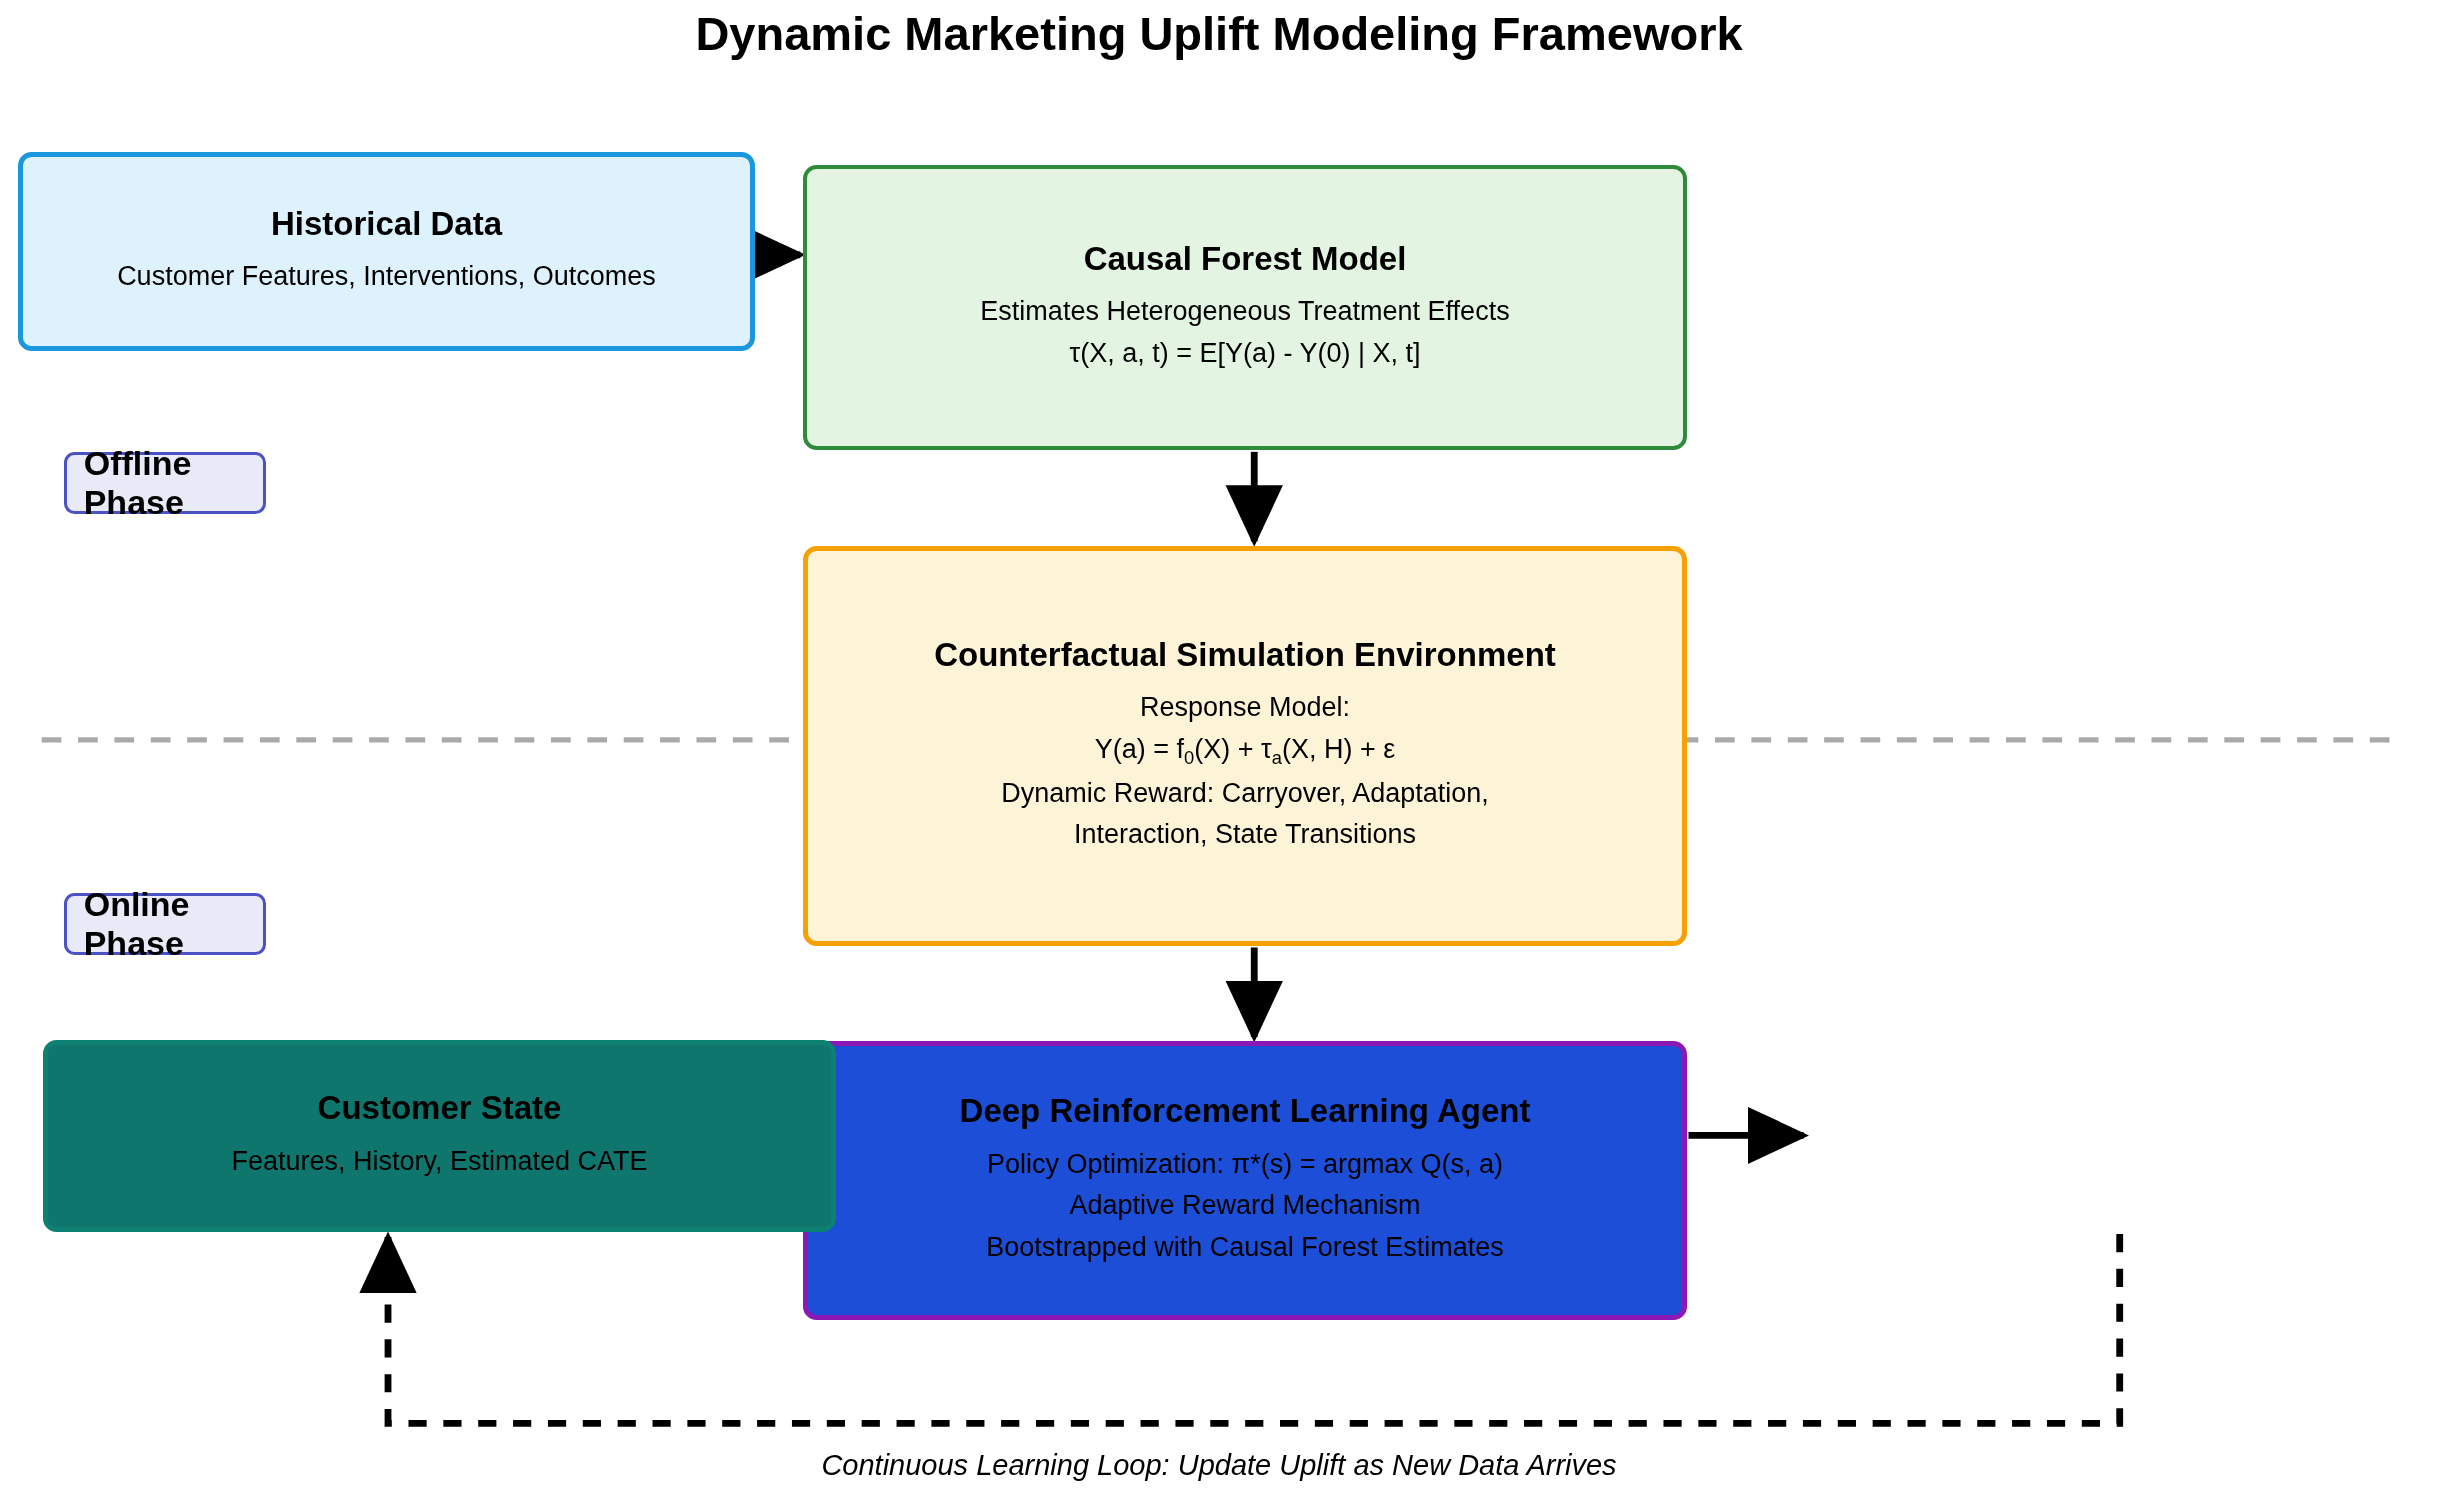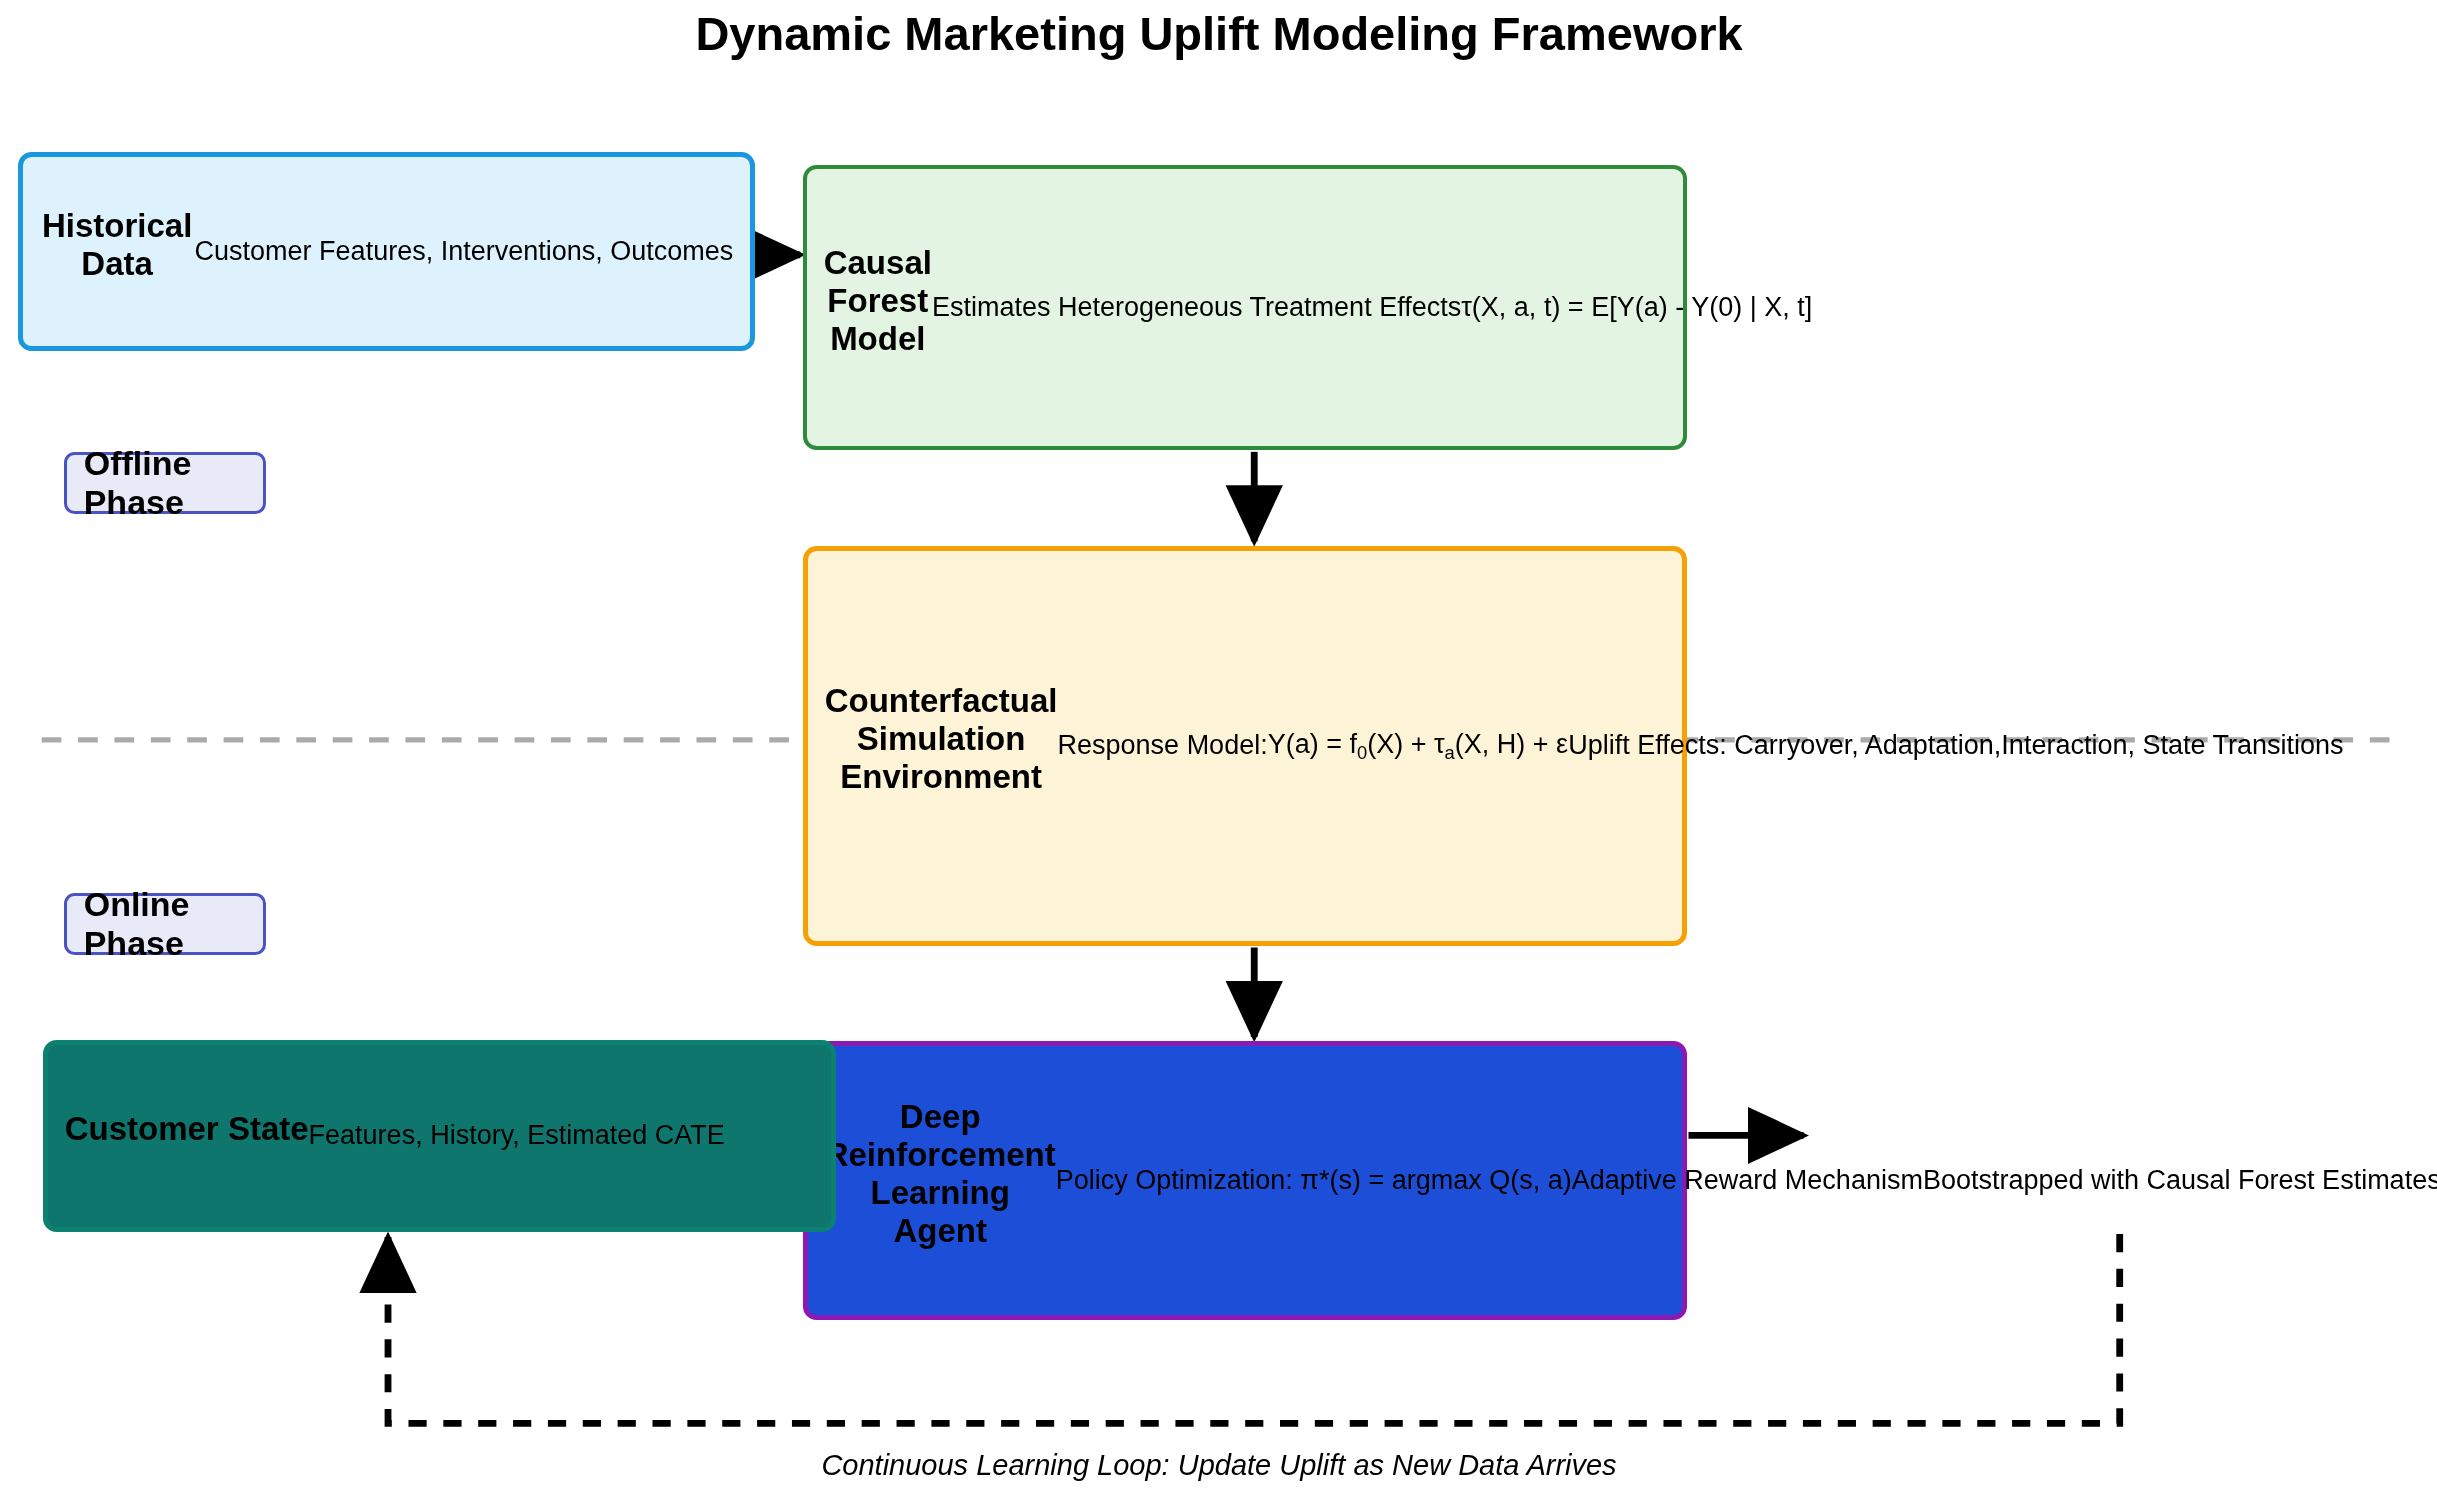--- a/index.html
+++ b/index.html
@@ -37,21 +37,23 @@
     font-weight: bold;
     color: #000000;
     letter-spacing: 0px;
   }
   .node {
     position: absolute;
     box-sizing: border-box;
     border-radius: 13.6px;
     border-style: solid;
     display: flex;
+    flex-direction: column;
     align-items: center;
+    justify-content: center;
     text-align: center;
     padding: 7.6px 16.7px;
   }
   .node .hdr {
     font-size: 33px;
     font-weight: bold;
     color: #000000;
     line-height: 1.15;
     margin-bottom: 13.6px;
   }
@@ -159,21 +161,21 @@
   <div class="node" id="node-causal">
     <div class="hdr">Causal Forest Model</div>
     <div class="ln">Estimates Heterogeneous Treatment Effects</div>
     <div class="ln formula">τ(X, a, t) = E[Y(a) - Y(0) | X, t]</div>
   </div>
 
   <div class="node" id="node-counterfactual">
     <div class="hdr">Counterfactual Simulation Environment</div>
     <div class="ln">Response Model:</div>
     <div class="ln formula"><span>Y(a) = f</span><sub>0</sub><span>(X) + τ</span><sub>a</sub><span>(X, H) + ε</span></div>
-    <div class="ln">Uplift Effects: Carryover, Adaptation,</div>
+    <div class="ln">Dynamic Reward: Carryover, Adaptation,</div>
     <div class="ln">Interaction, State Transitions</div>
   </div>
 
   <div class="node" id="node-drl">
     <div class="hdr">Deep Reinforcement Learning Agent</div>
     <div class="ln">Policy Optimization: π*(s) = argmax Q(s, a)</div>
     <div class="ln">Adaptive Reward Mechanism</div>
     <div class="ln">Bootstrapped with Causal Forest Estimates</div>
   </div>
 

